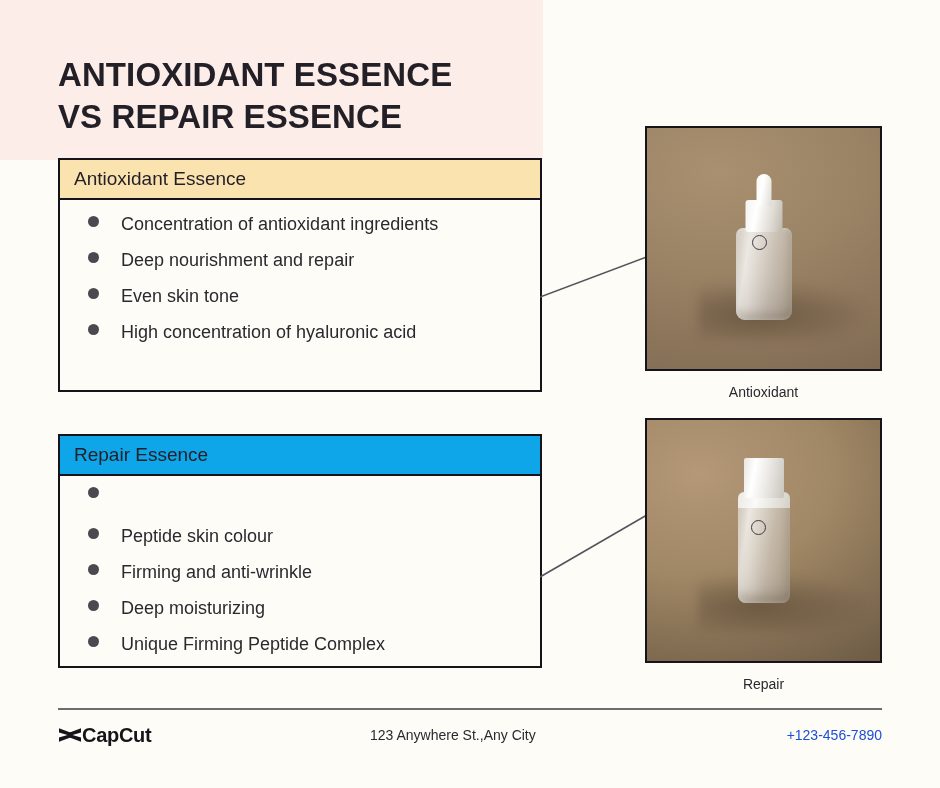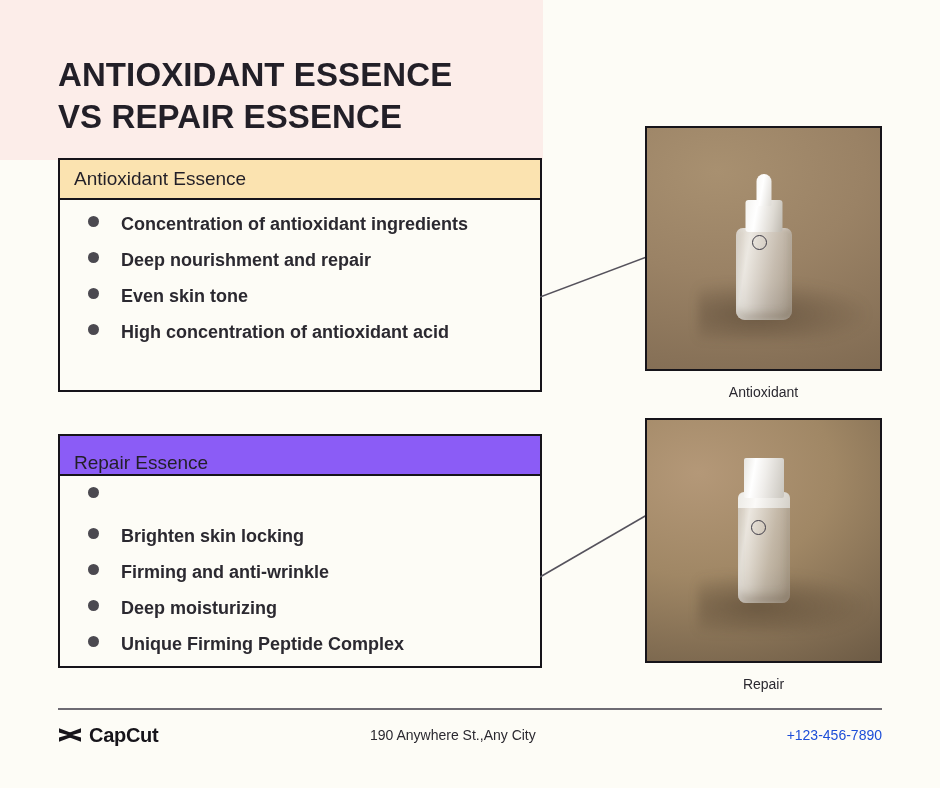--- a/index.html
+++ b/index.html
@@ -61,26 +61,25 @@
     height: 40px;
     border-bottom: 2.5px solid #16141a;
     display: flex;
     align-items: center;
     padding-left: 14px;
     box-sizing: border-box;
     font-size: 19px;
     color: #221F27;
   }
   .hdr-antioxidant { background: #FBE3B0; }
-  .hdr-repair      { background: #8b5cf6; align-items: flex-end; }
+  .hdr-repair      { background: #0ea5e9; }
 
   .card-body {
     padding: 14px 0 0 0;
     box-sizing: border-box;
-    font-weight: bold;
   }
   .bullet-row {
     display: flex;
     align-items: baseline;
     padding: 0 0 0 28px;
     height: 36px;
   }
   .bullet-dot {
     width: 11px;
     height: 11px;
@@ -249,21 +248,21 @@
     top: 718px;
     width: 824px;
     height: 34px;
     display: flex;
     align-items: center;
     justify-content: space-between;
   }
   .brand {
     display: flex;
     align-items: center;
-    gap: 7px;
+    gap: 0;
   }
   .brand-name {
     font-size: 20px;
     font-weight: 700;
     letter-spacing: -0.3px;
     color: #16141a;
   }
   .footer-address {
     font-size: 14px;
     color: #2b2930;
@@ -296,36 +295,36 @@
       <div class="bullet-row">
         <span class="bullet-dot"></span>
         <span class="bullet-text">Deep nourishment and repair</span>
       </div>
       <div class="bullet-row">
         <span class="bullet-dot"></span>
         <span class="bullet-text">Even skin tone</span>
       </div>
       <div class="bullet-row">
         <span class="bullet-dot"></span>
-        <span class="bullet-text">High concentration of antioxidant acid</span>
+        <span class="bullet-text">High concentration of hyaluronic acid</span>
       </div>
     </div>
   </div>
 
   <div class="card" id="card-repair">
     <div class="card-header hdr-repair">
       <span>Repair Essence</span>
     </div>
     <div class="card-body">
       <div class="bullet-row">
         <span class="bullet-dot"></span>
       </div>
       <div class="bullet-row">
         <span class="bullet-dot"></span>
-        <span class="bullet-text">Brighten skin locking</span>
+        <span class="bullet-text">Peptide skin colour</span>
       </div>
       <div class="bullet-row">
         <span class="bullet-dot"></span>
         <span class="bullet-text">Firming and anti-wrinkle</span>
       </div>
       <div class="bullet-row">
         <span class="bullet-dot"></span>
         <span class="bullet-text">Deep moisturizing</span>
       </div>
       <div class="bullet-row">
@@ -366,17 +365,17 @@
 
   <div class="footer-rule"></div>
   <div class="footer">
     <div class="brand">
       <svg width="24" height="20" viewBox="0 0 24 20">
         <path d="M1 3.2 L1 7.4 L9.5 10 L1 12.6 L1 16.8 L13 12.2 L13 7.8 Z" fill="#16141a"></path>
         <path d="M23 3.2 L23 7.4 L14.5 10 L23 12.6 L23 16.8 L11 12.2 L11 7.8 Z" fill="#16141a"></path>
       </svg>
       <span class="brand-name">CapCut</span>
     </div>
-    <div class="footer-address">190 Anywhere St.,Any City</div>
+    <div class="footer-address">123 Anywhere St.,Any City</div>
     <div class="footer-phone">+123-456-7890</div>
   </div>
 
 </div>
 
 </body></html>

